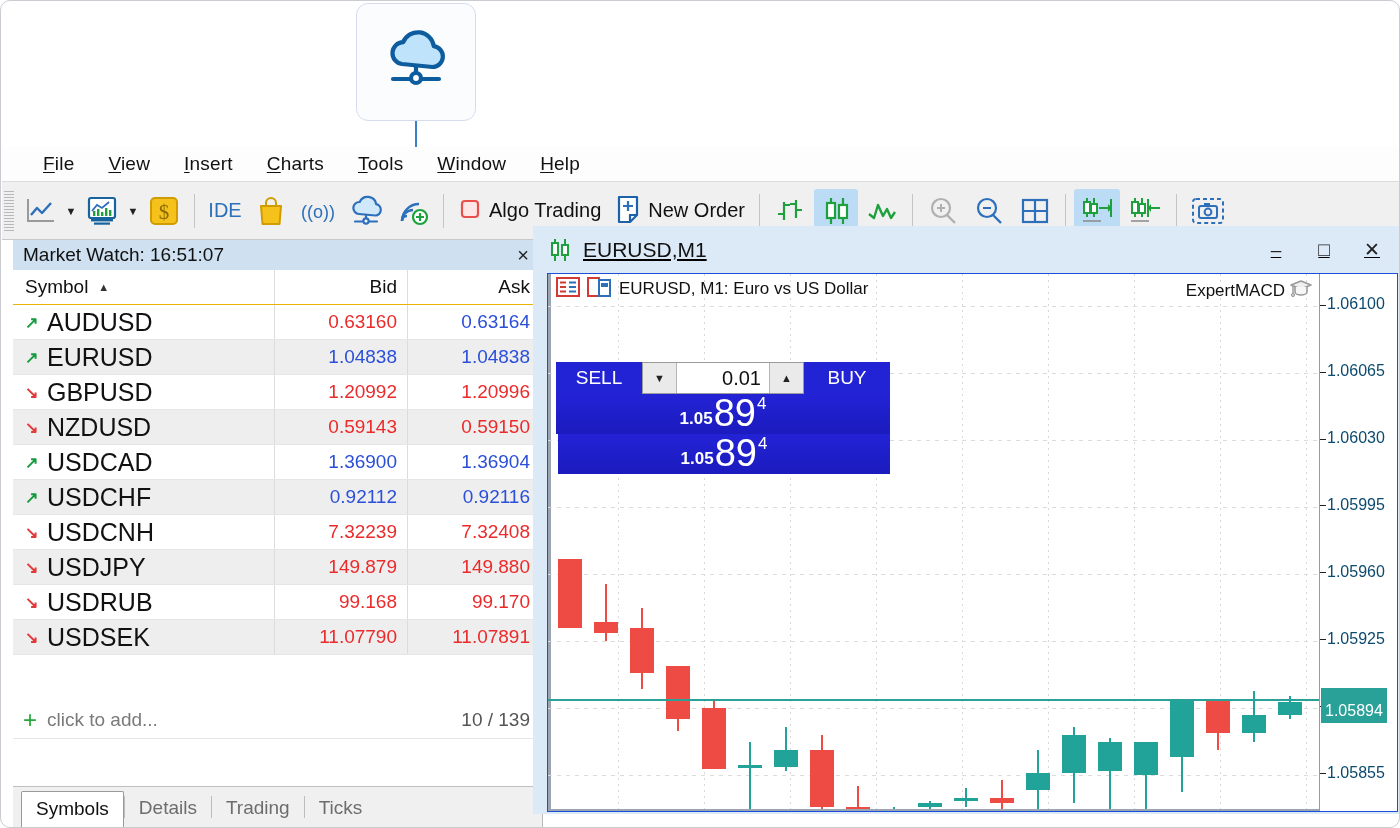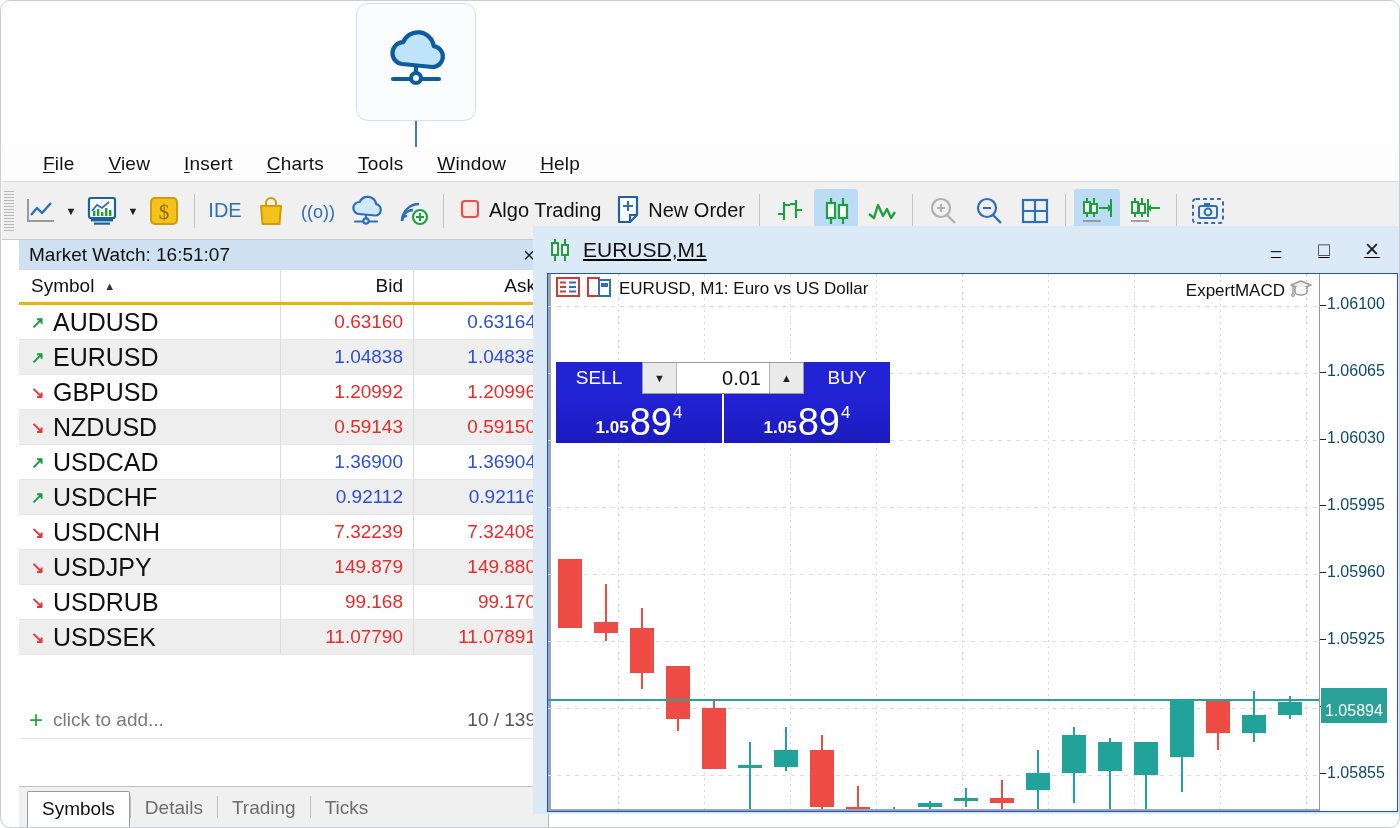--- a/index.html
+++ b/index.html
@@ -56,34 +56,34 @@
   .tb-sep{ width:1px; height:34px; background:#c4c4c4; margin:0 7px; }
   .tb-caret{
     width:16px; height:44px; display:flex; align-items:center; justify-content:center;
     font-size:11px; color:#222; cursor:default;
   }
   .tb-text{ font-size:20px; color:#111; margin-left:7px; white-space:nowrap; }
   .tb-labelbtn{ display:flex; align-items:center; height:44px; padding:0 7px; border-radius:3px; cursor:default;}
 
   
   #mw{
-    position:absolute; left:18px; top:239px; width:530px; height:588px;
+    position:absolute; left:12px; top:239px; width:530px; height:588px;
     background:#fff; border-right:1px solid #b9b9b9;
     display:flex; flex-direction:column;
   }
   #mw-title{
     height:30px; background:#cfe0f0; display:flex; align-items:center;
     padding:0 6px 0 10px; flex:0 0 auto;
   }
   #mw-title-text{ font-size:19px; color:#111; flex:1; }
   #mw-close{ font-size:20px; color:#222; width:26px; text-align:center; cursor:default; }
 
   #mw-table{ flex:1 1 auto; background:#fff; overflow:hidden; }
   .mw-row{ display:flex; height:35px; align-items:center; border-bottom:1px solid #e6e6e6; }
-  .mw-row.head{ background:#fff; border-bottom:3px solid #eab308; height:35px; }
+  .mw-row.head{ background:#fff; border-bottom:1px solid #eab308; height:35px; }
   .mw-row.alt{ background:#eeeeee; }
   .c-sym{ flex:0 0 262px; display:flex; align-items:center; padding-left:12px;
           border-right:1px solid #dcdcdc; height:100%; }
   .c-bid{ flex:0 0 133px; text-align:right; padding-right:10px;
           border-right:1px solid #dcdcdc; height:100%; display:flex;align-items:center;justify-content:flex-end;}
   .c-ask{ flex:1 1 auto; text-align:right; padding-right:12px; height:100%;
           display:flex;align-items:center;justify-content:flex-end;}
   .hdr-txt{ font-size:19px; color:#111; }
   .sym-arrow{ font-size:16px; width:22px; display:inline-block; font-weight:bold;}
   .sym-arrow.up{ color:#159c3c; }
@@ -149,21 +149,21 @@
   }
   #oct-top{ display:flex; height:32px; }
   .oct-sb{ flex:0 0 86px; background:#2323d6; color:#fff; font-size:19px;
            display:flex; align-items:center; justify-content:center; }
   .oct-spin{ flex:1 1 auto; display:flex; background:#fff; border:1px solid #9a9a9a; }
   .spin-btn{ width:34px; background:#eaeaea; border-right:1px solid #b5b5b5;
              display:flex; align-items:center; justify-content:center; font-size:11px; color:#222;}
   .spin-btn.right{ border-right:none; border-left:1px solid #b5b5b5; }
   .spin-val{ flex:1 1 auto; display:flex; align-items:center; justify-content:flex-end;
              padding-right:8px; font-size:20px; color:#111; }
-  #oct-bottom{ display:flex; height:49px; }
+  #oct-bottom{ display:flex; height:28px;flex-direction:column; }
   .oct-price{ flex:1 1 0; background:linear-gradient(to bottom,#2323d6,#1b1bbe);
               display:flex; align-items:flex-end; justify-content:center; color:#fff;
               position:relative; padding-bottom:2px; }
   .oct-price + .oct-price{ margin-left:2px; }
   .p-small{ font-size:17px; font-weight:bold; line-height:1; padding-bottom:5px; }
   .p-big{ font-size:38px; line-height:1; padding:0 1px; font-weight:normal;}
   .p-sup{ font-size:17px; line-height:1; padding-bottom:20px; }
   .wick{ position:absolute; width:2px; }
   .body{ position:absolute; }
   .up-c{ background:#22a39a; }

